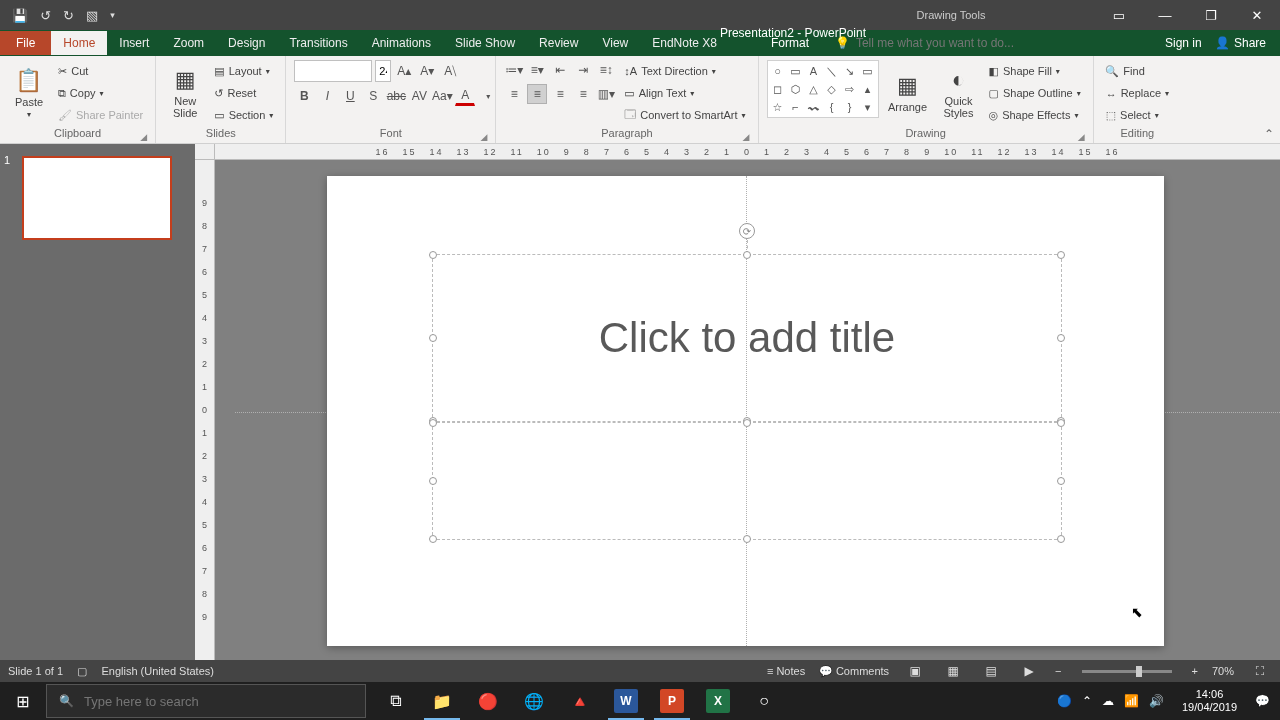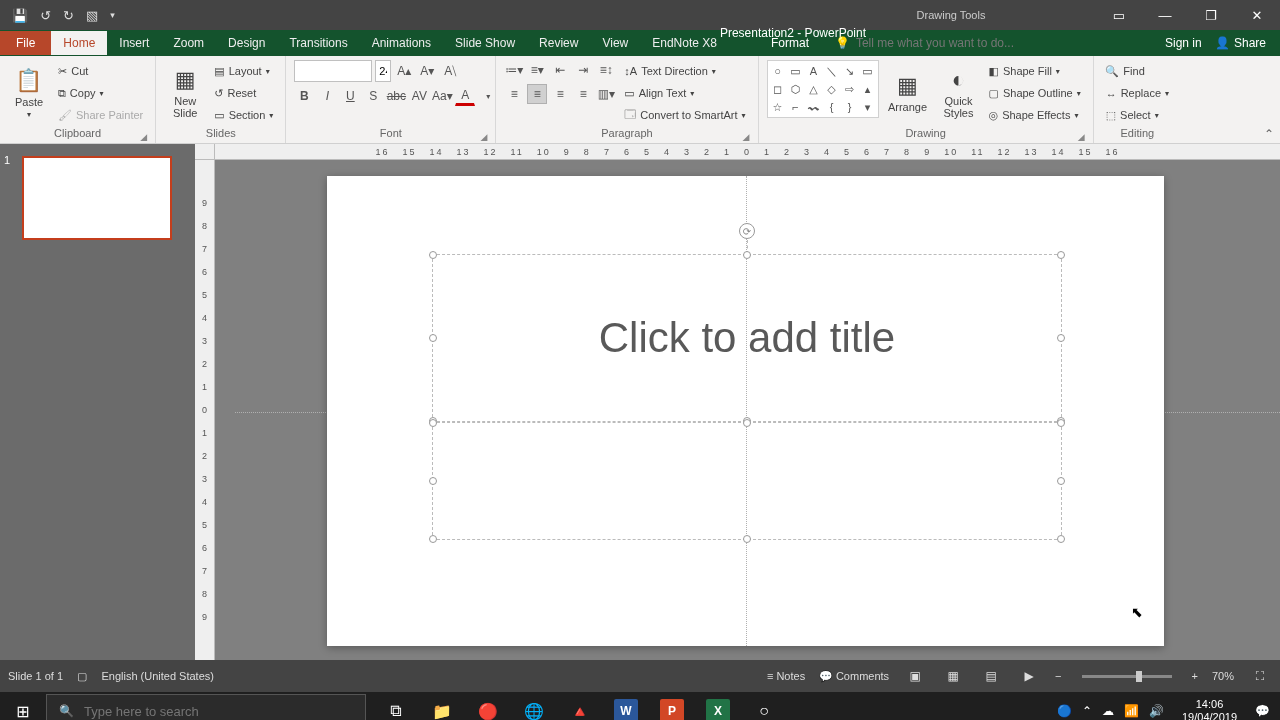--- a/index.html
+++ b/index.html
@@ -68,21 +68,21 @@
 .tf-sub { left: 105px; top: 246px; width: 630px; height: 118px; text-align: center; padding-top: 8px; }
 .tf-sub .ph { font-size: 17px; color: #777; }
 .handle { position: absolute; width: 8px; height: 8px; background: #fff; border: 1px solid #999; border-radius: 50%; margin: -4px; }
 .rothandle { position: absolute; left: 50%; top: -32px; margin-left: -8px; width: 16px; height: 16px; border: 1px solid #999; border-radius: 50%; background: #fff; display: flex; align-items: center; justify-content: center; font-size: 10px; color: #888; }
 .rothandle::after { content: ""; position: absolute; top: 16px; left: 50%; width: 0; height: 14px; border-left: 1px dashed #bbb; }
 .guide-v { position: absolute; top: 0; bottom: 0; border-left: 1px dotted #b0b0b0; }
 .guide-h { position: absolute; left: 0; right: 0; border-top: 1px dotted #b0b0b0; }
 .cursor { position: absolute; font-size: 14px; color: #000; }
 
 
-.statusbar { height: 32px; background: #444; color: #ddd; display: flex; align-items: center; font-size: 11px; padding: 0 8px; gap: 14px; }
+.statusbar { height: 22px; background: #444; color: #ddd; display: flex; align-items: center; font-size: 11px; padding: 0 8px; gap: 14px; }
 .statusbar .sp { flex: 1; }
 .statusbar .vbtn { width: 24px; height: 18px; display: flex; align-items: center; justify-content: center; cursor: pointer; font-size: 12px; }
 .statusbar .zoom-slider { width: 90px; height: 3px; background: #888; position: relative; margin: 0 6px; }
 .statusbar .zoom-slider .thumb { position: absolute; left: 60%; top: -4px; width: 6px; height: 11px; background: #ccc; }
 
 
 .taskbar { height: 38px; background: #1f1f1f; display: flex; align-items: center; color: #fff; font-size: 12px; }
 .taskbar .start { width: 46px; height: 38px; display: flex; align-items: center; justify-content: center; font-size: 16px; cursor: pointer; }
 .taskbar .search { flex: 0 0 320px; height: 34px; background: #2b2b2b; border: 1px solid #555; display: flex; align-items: center; gap: 10px; padding: 0 12px; color: #aaa; }
 .taskbar .search input { background: transparent; border: none; color: #aaa; font-size: 13px; flex: 1; outline: none; }

